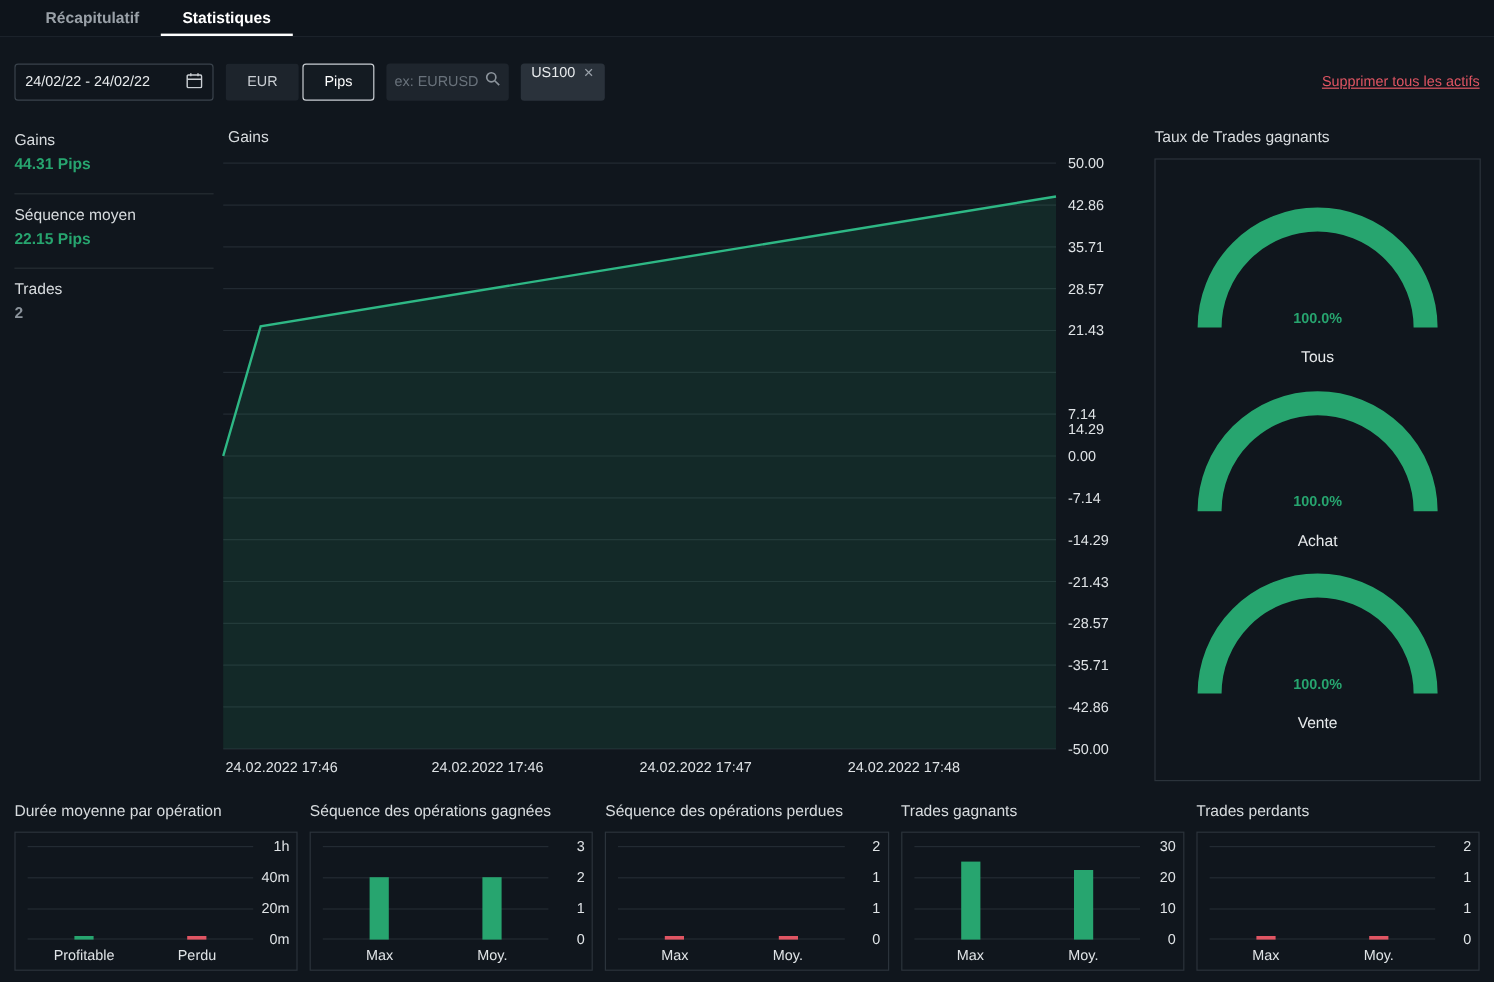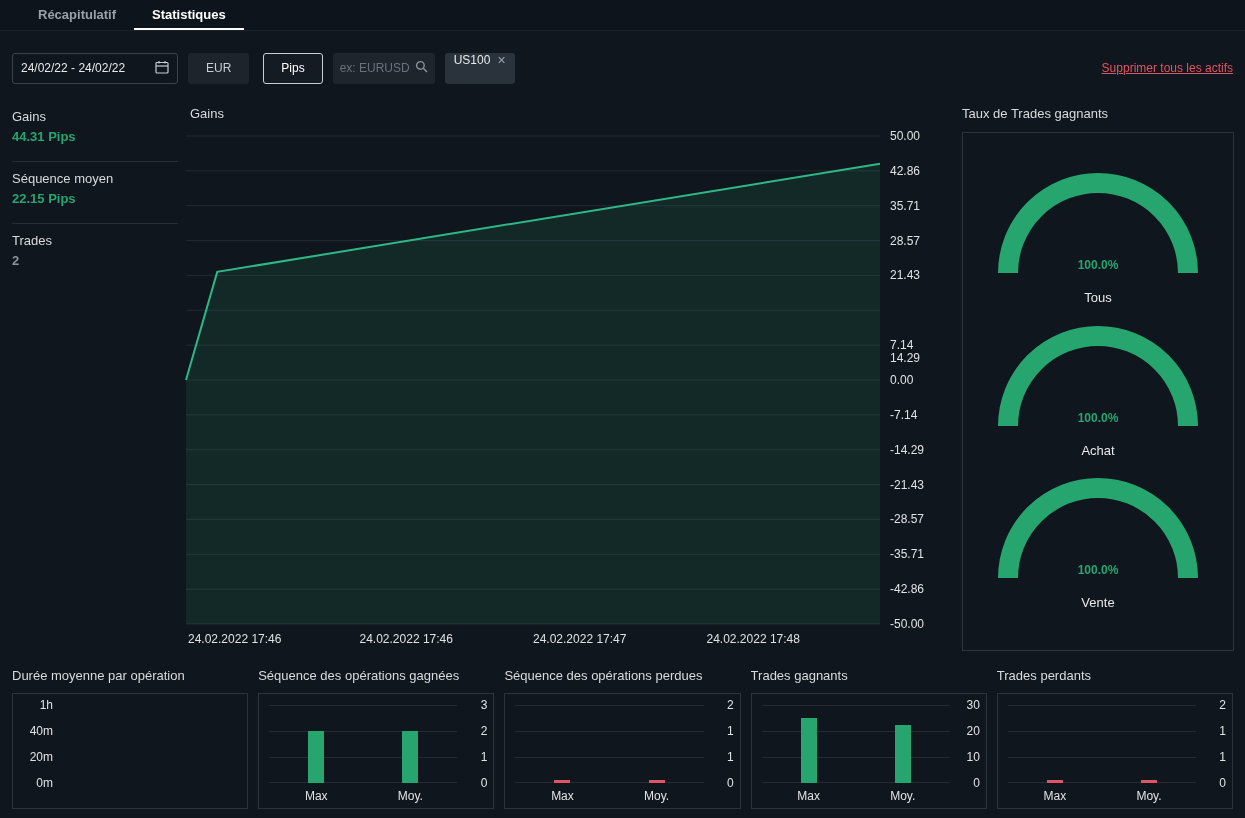--- a/index.html
+++ b/index.html
@@ -21,21 +21,21 @@
   .app{position:relative;width:1245px;height:818px;background:var(--bg);overflow:hidden;}
 
   
   .tabbar{height:31px;display:flex;align-items:stretch;padding-left:20px;background:#0e141b;border-bottom:1px solid #1b222a;}
   .tab{display:flex;align-items:center;padding:8px 18px;font-size:13px;font-weight:bold;color:var(--txt-dim);cursor:pointer;border-bottom:2px solid transparent;}
   .tab.active{color:#ffffff;border-bottom-color:#ffffff;}
 
   
   .toolbar{position:absolute;top:52px;left:12px;right:12px;height:32px;display:flex;align-items:center;gap:10px;}
   .date-input{width:166px;height:31px;border:1px solid #3a434c;border-radius:3px;display:flex;align-items:center;justify-content:space-between;padding:0 8px;font-size:12px;color:var(--txt);cursor:pointer;background:transparent;}
-  .btn-group{display:flex;gap:14px;}
+  .btn-group{display:flex;gap:3px;}
   .tbtn{height:31px;padding:0 17px;border:1px solid transparent;border-radius:3px;background:#1d242c;color:#c9ced3;font-size:12px;font-family:inherit;cursor:pointer;}
   .tbtn.selected{background:#141b22;border-color:#c9ced3;color:#ffffff;}
   .search{width:102px;height:31px;background:#1e252d;border-radius:3px;display:flex;align-items:center;padding:0 7px;}
   .search input{flex:1;width:0;background:transparent;border:none;outline:none;color:var(--txt);font-size:12px;font-family:inherit;}
   .search input::placeholder{color:#69727b;}
   .chip{height:31px;background:#2a323b;border-radius:3px;padding:0 9px;display:flex;align-items:flex-start;gap:7px;font-size:12px;color:var(--txt);}
   .chip .x{color:#9aa2aa;font-size:14px;cursor:pointer;line-height:1;}
   .delete-link{margin-left:auto;color:var(--red);font-size:12px;text-decoration:underline;cursor:pointer;}
 
   
@@ -217,20 +217,38 @@
         <div class="gauge-label">Vente</div>
       </div>
     </div>
   </section>
 
   <div class="bottom-row">
 
     <div class="mini-panel">
       <div class="mini-title">Durée moyenne par opération</div>
       <div class="mini-box">
+        <div class="mini-left">
+          <div class="mini-plot">
+            <div class="gridline g0"></div>
+            <div class="gridline g1"></div>
+            <div class="gridline g2"></div>
+            <div class="gridline g3"></div>
+            <div class="mini-slot">
+                <div class="bar" style="height: 3px; background: rgb(39, 165, 111);"></div>
+              </div>
+            <div class="mini-slot">
+                <div class="bar" style="height: 3px; background: rgb(224, 85, 99);"></div>
+              </div>
+          </div>
+          <div class="mini-cats">
+            <span class="mini-cat">Profitable</span>
+            <span class="mini-cat">Perdu</span>
+          </div>
+        </div>
         <div class="mini-yticks">
           <span class="mtick t0">1h</span>
           <span class="mtick t1">40m</span>
           <span class="mtick t2">20m</span>
           <span class="mtick t3">0m</span>
         </div>
       </div>
     </div>
 
     <div class="mini-panel">

